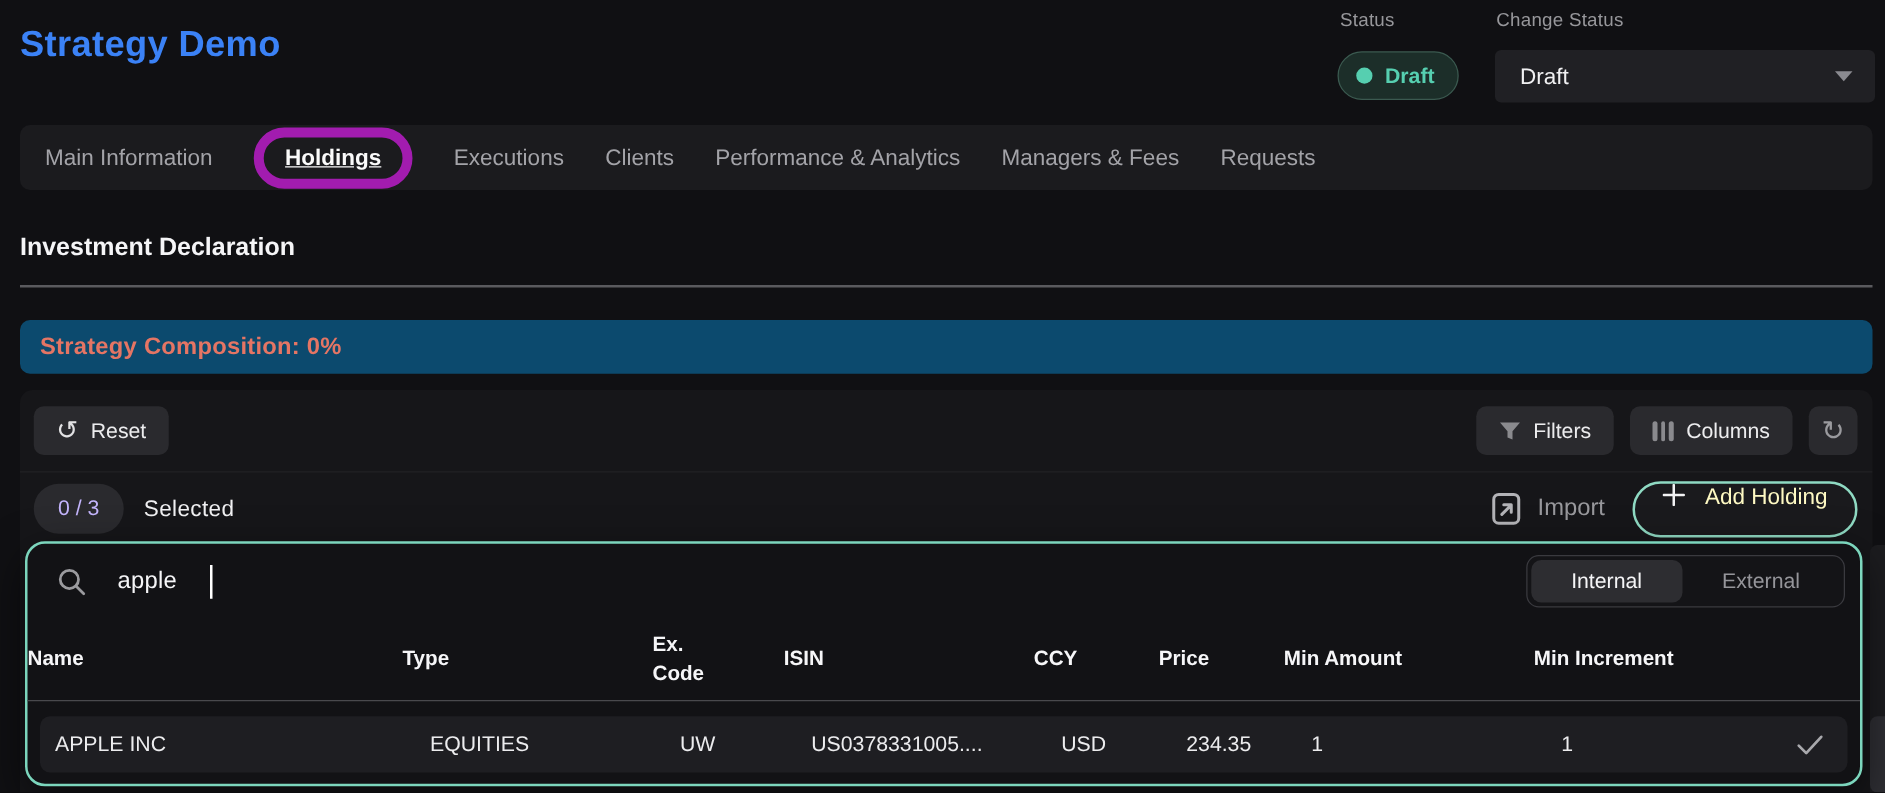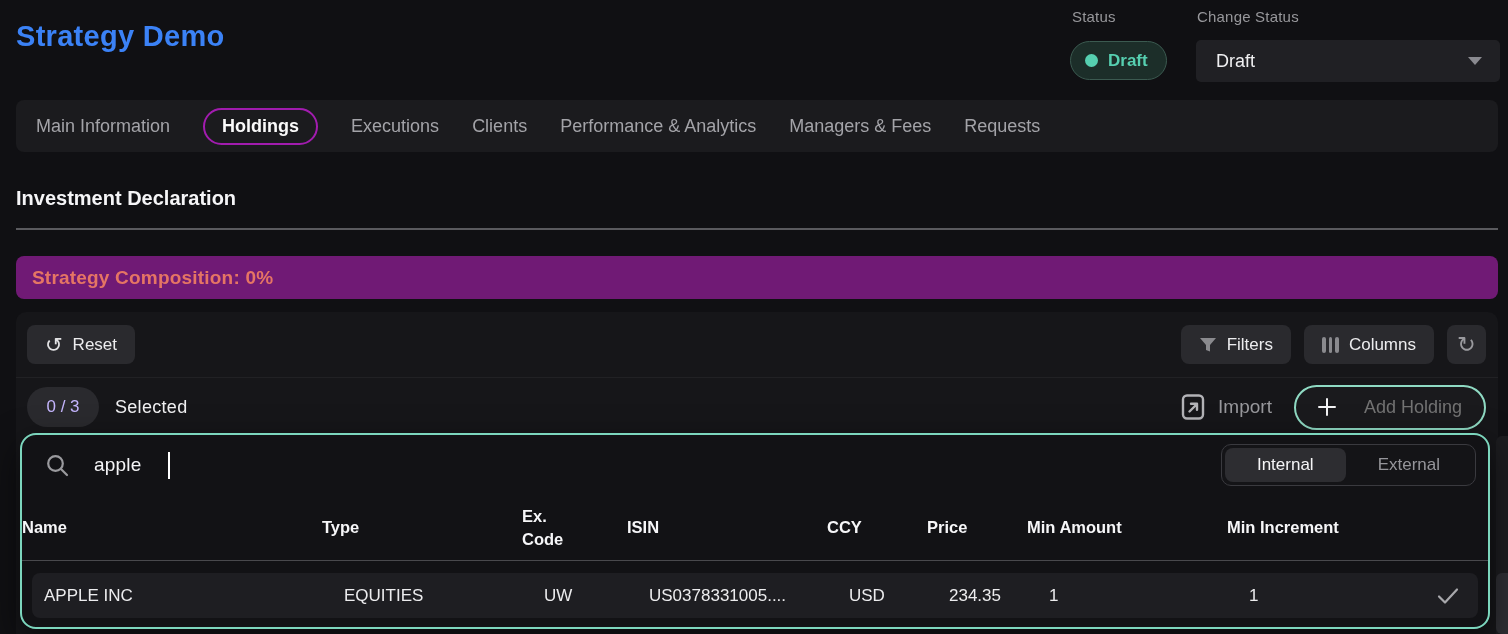--- a/index.html
+++ b/index.html
@@ -29,29 +29,29 @@
   .cs-select-value { font-size:18px; color:#f0f0f2; }
   .caret-down { margin-left:auto; width:0; height:0; border-left:7px solid transparent; border-right:7px solid transparent; border-top:8px solid #8a8a90; }
   
   .tabbar {
     position:absolute; left:16px; right:10px; top:100px; height:52px;
     background:#1b1b1e; border-radius:8px; display:flex; align-items:center;
     gap:33px; padding:0 20px; font-size:18px; color:#a3a3a8;
   }
   .tab { cursor:pointer; white-space:nowrap; }
   .tab.active {
-    color:#fafafa; font-weight:600; border:2px solid #a21caf; border-radius:999px;
-    padding:6px 17px; background:#1b1b1e;
+    color:#fafafa; font-weight:600; border:8px solid #a21caf; border-radius:999px;
+    padding:6px 17px; background:#1b1b1e;text-decoration:underline;
   }
   
   .section-title { position:absolute; left:16px; top:187px; font-size:20px; font-weight:700; color:#f5f5f7; }
   .hr { position:absolute; left:16px; right:10px; top:228px; height:1.5px; background:#5a5a5e; }
   .composition {
     position:absolute; left:16px; right:10px; top:256px; height:43px;
-    background:#701a75; border-radius:8px; display:flex; align-items:center; padding:0 16px;
+    background:#0c4a6e; border-radius:8px; display:flex; align-items:center; padding:0 16px;
   }
   .composition-text { color:#e57564; font-size:19px; font-weight:700; letter-spacing:.2px; }
   
   .panel { position:absolute; left:16px; right:10px; top:312px; bottom:0; background:#161619; border-radius:10px 10px 0 0; }
   .toolbar { display:flex; align-items:center; padding:13px 12px 13px 11px; border-bottom:1px solid rgba(255,255,255,.05); }
   .btn {
     height:39px; display:flex; align-items:center; gap:10px; padding:0 18px;
     background:#2a2a2e; border-radius:8px; color:#ececee; font-size:17px; cursor:pointer;
   }
   .btn .glyph { font-size:21px; line-height:1; color:#e2e2e4; }
@@ -63,23 +63,23 @@
   .colbars i { flex:1; background:#8a8a8e; border-radius:2px; }
   .sel-row { height:58px; display:flex; align-items:center; padding:0 12px 0 11px; }
   .count-pill {
     height:40px; min-width:72px; padding:0 16px; border-radius:999px; background:#2a2a2e;
     display:flex; align-items:center; justify-content:center; font-size:17px; color:#c4b5fd;
   }
   .sel-label { margin-left:16px; font-size:18px; color:#f0f0f2; letter-spacing:.3px; }
   .import-group { margin-left:auto; display:flex; align-items:center; gap:13px; cursor:pointer; }
   .import-label { font-size:19px; color:#98989c; }
   .add-btn {
-    margin-left:22px; height:45px; padding:0 22px; display:flex; align-items:center; gap:28px;
+    margin-left:22px; height:45px; padding:0 22px; display:flex; gap:16px;
     border:2px solid #8fdac3; border-radius:999px; background:#1a1a1d; cursor:pointer;
-    font-size:18px; color:#737373;
+    font-size:18px; color:#fef9c3;
   }
   
   .dropdown {
     position:absolute; left:20px; top:433px; width:1470px; height:196px; z-index:10;
     background:#121215; border:2.5px solid #7cd6bd; border-radius:16px;
     box-shadow:0 12px 34px rgba(0,0,0,.55);
   }
   .search-row { height:60px; display:flex; align-items:center; padding:0 12px 0 24px; }
   .search-box { display:flex; align-items:center; gap:25px; flex:1; cursor:text; }
   .search-text { font-size:19px; color:#f5f5f7; letter-spacing:.2px; }

